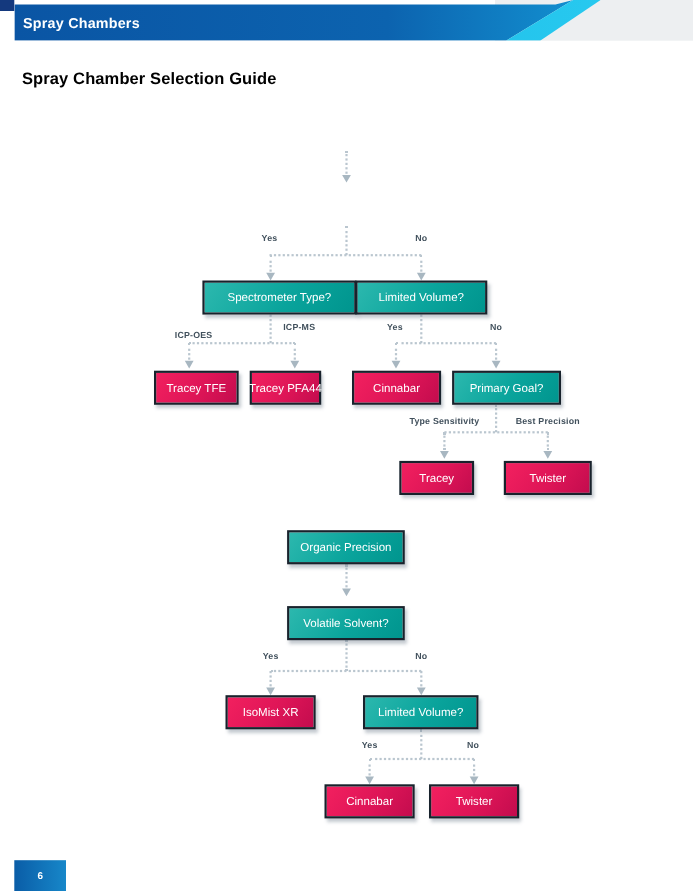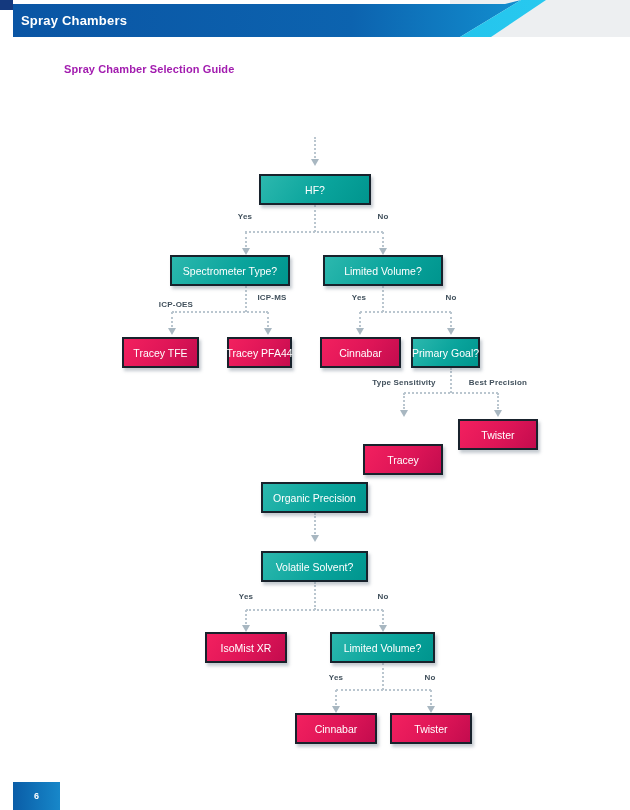--- a/index.html
+++ b/index.html
@@ -15,21 +15,21 @@
     clip-path:polygon(0 4px,492px 4px,508px 0,447px 37px,0 37px);
   }
   .hdr-cyan{
     position:absolute;left:13px;top:0;width:617px;height:37px;
     background:linear-gradient(90deg,#12aede,#2bcdf2);
     clip-path:polygon(508px 0,533px 0,478px 37px,447px 37px);
   }
   .hdr-corner{position:absolute;left:0;top:0;width:13px;height:10px;background:#14397e;}
   .hdr-title{position:absolute;left:21px;top:13px;color:#ffffff;font-weight:bold;font-size:13px;letter-spacing:.2px;}
   
-  .sec-title{position:absolute;left:20px;top:63px;font-size:11px;font-weight:bold;color:#a21caf;letter-spacing:.1px;margin-left:44px;}
+  .sec-title{position:absolute;left:20px;top:63px;font-size:15px;font-weight:bold;color:#000000;letter-spacing:.1px;}
   
   .node{
     position:absolute;height:31px;box-sizing:border-box;
     display:flex;align-items:center;justify-content:center;
     color:#ffffff;font-size:10.5px;border:2px solid #18222c;
     box-shadow:2px 3px 3px rgba(125,138,150,.45);
     text-align:center;white-space:nowrap;
   }
   .teal{background:linear-gradient(125deg,#2cb8ae 0%,#0aa49c 55%,#00958e 100%);}
   .crimson{background:linear-gradient(125deg,#f2205f 0%,#de1557 55%,#c30c4e 100%);}
@@ -98,28 +98,27 @@
 
   <div class="vline" style="left:450px;top:368px;height:25px"></div>
   <div class="hline" style="left:404px;top:392px;width:94px"></div>
   <div class="vline" style="left:403px;top:393px;height:16px"></div>
   <div class="arrow" style="left:404px;top:410px"></div>
   <div class="vline" style="left:497px;top:393px;height:16px"></div>
   <div class="arrow" style="left:498px;top:410px"></div>
   <div class="blabel" style="left:404px;top:378px">Type Sensitivity</div>
   <div class="blabel" style="left:498px;top:378px">Best Precision</div>
 
-  <div class="node teal" style="left:259px;top:174px;width:112px">HF?</div>
-  <div class="node teal" style="left:170px;top:255px;width:120px">Spectrometer Type?</div>
+  <div class="node teal" style="left:184px;top:255px;width:140px">Spectrometer Type?</div>
   <div class="node teal" style="left:323px;top:255px;width:120px">Limited Volume?</div>
-  <div class="node crimson" style="left:122px;top:337px;width:77px">Tracey TFE</div>
+  <div class="node crimson" style="left:140px;top:337px;width:77px">Tracey TFE</div>
   <div class="node crimson" style="left:227px;top:337px;width:65px">Tracey PFA44</div>
   <div class="node crimson" style="left:320px;top:337px;width:81px">Cinnabar</div>
-  <div class="node teal" style="left:411px;top:337px;width:69px">Primary Goal?</div>
-  <div class="node crimson" style="left:363px;top:444px;width:80px">Tracey</div>
+  <div class="node teal" style="left:411px;top:337px;width:99px">Primary Goal?</div>
+  <div class="node crimson" style="left:363px;top:419px;width:68px">Tracey</div>
   <div class="node crimson" style="left:458px;top:419px;width:80px">Twister</div>
 
   <div class="vline" style="left:314px;top:513px;height:21px"></div>
   <div class="arrow" style="left:315px;top:535px"></div>
 
   <div class="vline" style="left:314px;top:582px;height:28px"></div>
   <div class="hline" style="left:246px;top:609px;width:137px"></div>
   <div class="vline" style="left:245px;top:610px;height:14px"></div>
   <div class="arrow" style="left:246px;top:625px"></div>
   <div class="vline" style="left:382px;top:610px;height:14px"></div>

